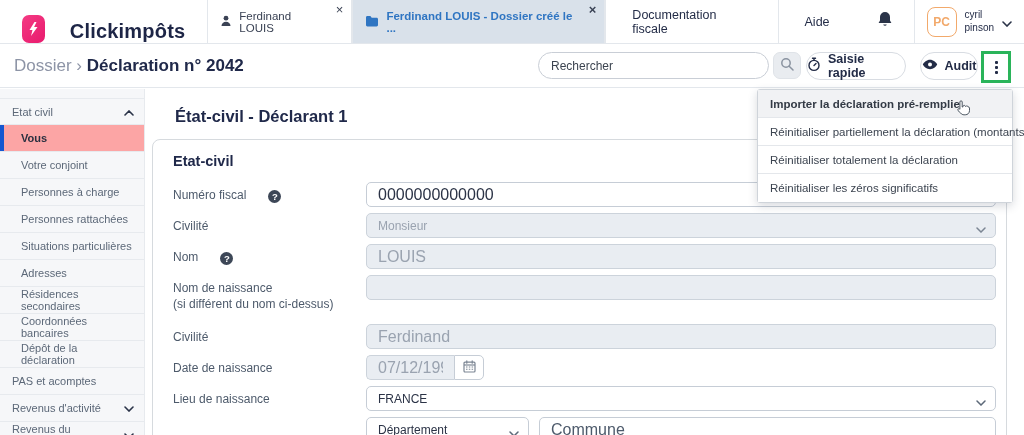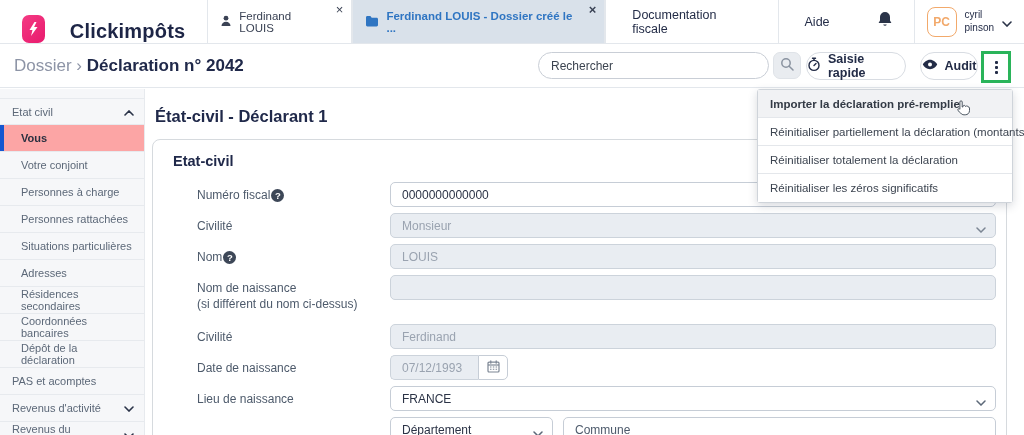--- a/index.html
+++ b/index.html
@@ -51,32 +51,32 @@
   .body { position:absolute; top:89px; left:0; width:1024px; height:346px; display:flex; }
   .sidebar { width:145px; background:#f6f7f9; border-right:1px solid #e7eaee; padding-top:9px; overflow:hidden; }
   .side-item { position:relative; height:27px; display:flex; align-items:center; justify-content:space-between;
     padding:0 10px 0 12px; border-bottom:1px solid #e7eaee; font-size:11px; color:#5c6878; background:#f6f7f9; }
   .side-item:first-child { border-top:1px solid #e7eaee; }
   .side-item.sub { padding-left:21px; }
   .side-item.active { background:#fca5a5; color:#2a3040; font-weight:bold; }
   .side-item.active::before { content:""; position:absolute; left:0; top:0; width:4px; height:100%; background:#1557d0; }
 
   main { flex:1; background:#fff; padding:18px 0 0 10px; }
-  .page-title { font-size:16.5px; font-weight:bold; color:#20294a; margin-bottom:13px; }
+  .page-title { font-size:16.5px; font-weight:bold; color:#20294a; margin-bottom:13px;margin-left:20px; }
   .card { margin-left:-3px; width:855px; height:400px; background:#fff; border:1px solid #d6dade;
     border-radius:8px; padding:13px 10px 0 20px; }
   .card-title { font-size:14.5px; font-weight:bold; color:#20294a; margin-bottom:13px; }
 
   .frow { display:flex; align-items:flex-start; margin-bottom:6px; }
   .flabel { width:193px; flex:none; font-size:12px; color:#4d5a6b; line-height:1.35; padding-top:5px;
-    display:flex; align-items:center; gap:1px; flex-wrap:wrap;margin-left:24px; }
+    display:flex; align-items:flex-end; gap:22px; flex-wrap:wrap; }
   .help { display:inline-block; width:13px; height:13px; border-radius:50%; background:#3d4757; color:#fff;
     font-size:9.5px; font-weight:bold; text-align:center; line-height:13px; margin-top:1px; }
   .fctrl { flex:1; display:flex; align-items:flex-start; }
-  .inp { height:25px; border:1px solid #c6cdd6; border-radius:5px; background:#fff; font-size:12px;
+  .inp { height:25px; border:1px solid #c6cdd6; border-radius:5px; background:#fff; font-size:16px;
     color:#2b3346; padding:0 11px; width:100%; outline:none; font-family:"Liberation Sans",sans-serif; }
   .inp:disabled, .sel.disabled { background:#e9edf2; border-color:#ccd3db; color:#9aa3b0; }
   .sel { position:relative; height:25px; border:1px solid #c6cdd6; border-radius:5px; background:#fff;
     font-size:12px; color:#2b3346; padding:0 24px 0 11px; width:100%; display:flex; align-items:center; }
   .sel.disabled { color:#9aa3b0; }
   .sel .chev { position:absolute; right:9px; top:8px; }
   .date-inp { width:88px; border-radius:5px 0 0 5px; border-right:none; }
   .cal-btn { width:30px; height:25px; border:1px solid #c6cdd6; border-radius:0 5px 5px 0; background:#fff;
     display:flex; align-items:center; justify-content:center; }
   .split { display:flex; gap:10px; width:100%; }

